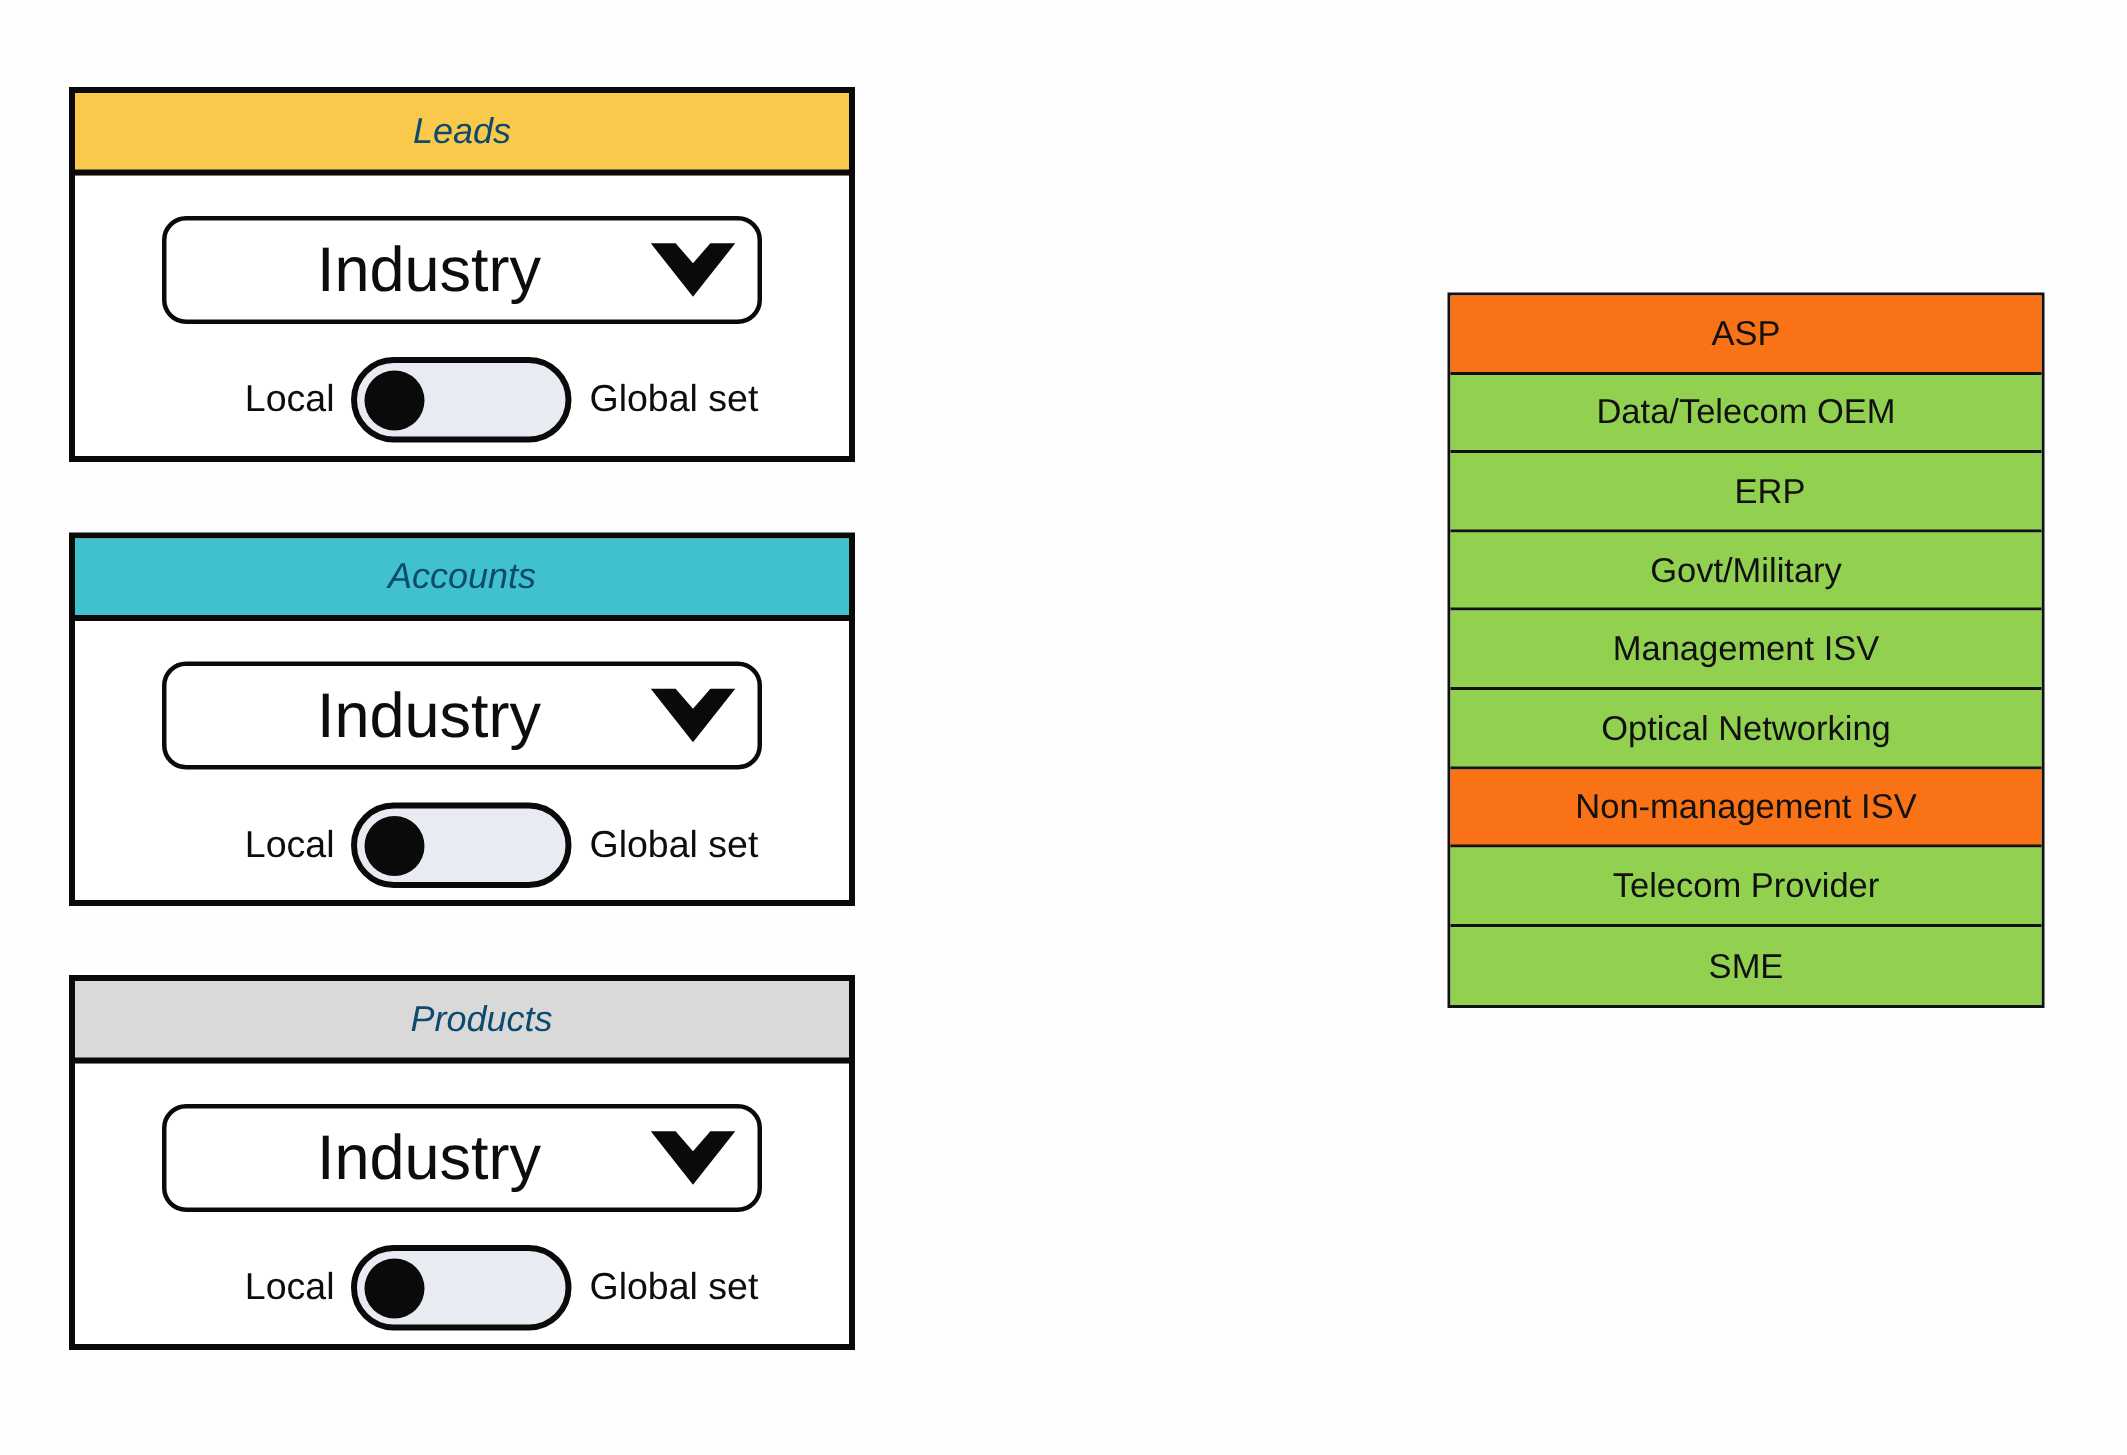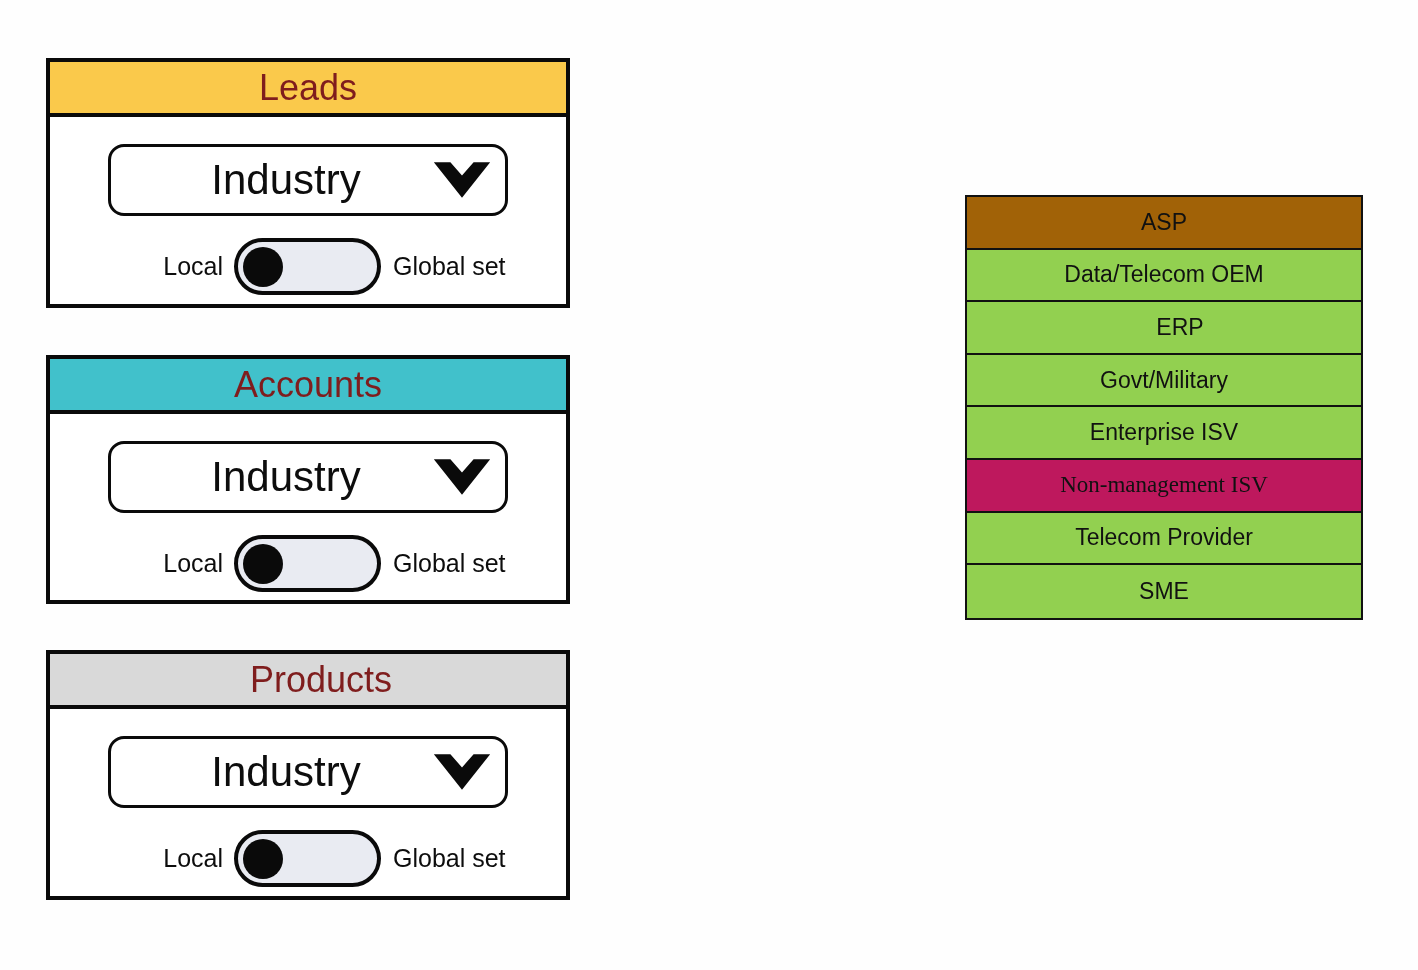--- a/index.html
+++ b/index.html
@@ -25,23 +25,24 @@
   .panel-products { top: 650px; height: 250px; }
 
   .panel-header {
     height: 55px;
     border-bottom: 4px solid #0a0a0a;
     display: flex;
     align-items: center;
     justify-content: center;
   }
   .panel-title {
-    font-size: 36px;
+    font-size: 24px;
     line-height: 1;
-    color: #7f1d1d;
+    color: #0c4a6e;
+    font-style: italic;
   }
 
   .dropdown {
     position: absolute;
     left: 58px;
     top: 82px;
     width: 400px;
     height: 72px;
     border: 3px solid #0a0a0a;
     border-radius: 16px;
@@ -178,21 +179,22 @@
   <div class="toggle-row">
     <span class="toggle-label toggle-label-left">Local</span>
     <div class="toggle">
       <span class="toggle-knob"></span>
     </div>
     <span class="toggle-label toggle-label-right">Global set</span>
   </div>
 </div>
 
 <div class="industry-list">
-  <div class="industry-item" style="background: #a16207;">ASP</div>
+  <div class="industry-item" style="background: #f97316;">ASP</div>
   <div class="industry-item" style="background: rgb(146, 208, 80);">Data/Telecom OEM</div>
   <div class="industry-item" style="background: rgb(146, 208, 80); padding-left: 32px;">ERP</div>
   <div class="industry-item" style="background: rgb(146, 208, 80);">Govt/Military</div>
-  <div class="industry-item" style="background: rgb(146, 208, 80);">Enterprise ISV</div>
-  <div class="industry-item" style="background: #be185d; font-family: Liberation Serif, serif;">Non-management ISV</div>
+  <div class="industry-item" style="background: rgb(146, 208, 80);">Management ISV</div>
+  <div class="industry-item" style="background: rgb(146, 208, 80);">Optical Networking</div>
+  <div class="industry-item" style="background: #f97316;">Non-management ISV</div>
   <div class="industry-item" style="background: rgb(146, 208, 80);">Telecom Provider</div>
   <div class="industry-item" style="background: rgb(146, 208, 80);">SME</div>
 </div>
 
 </body></html>

